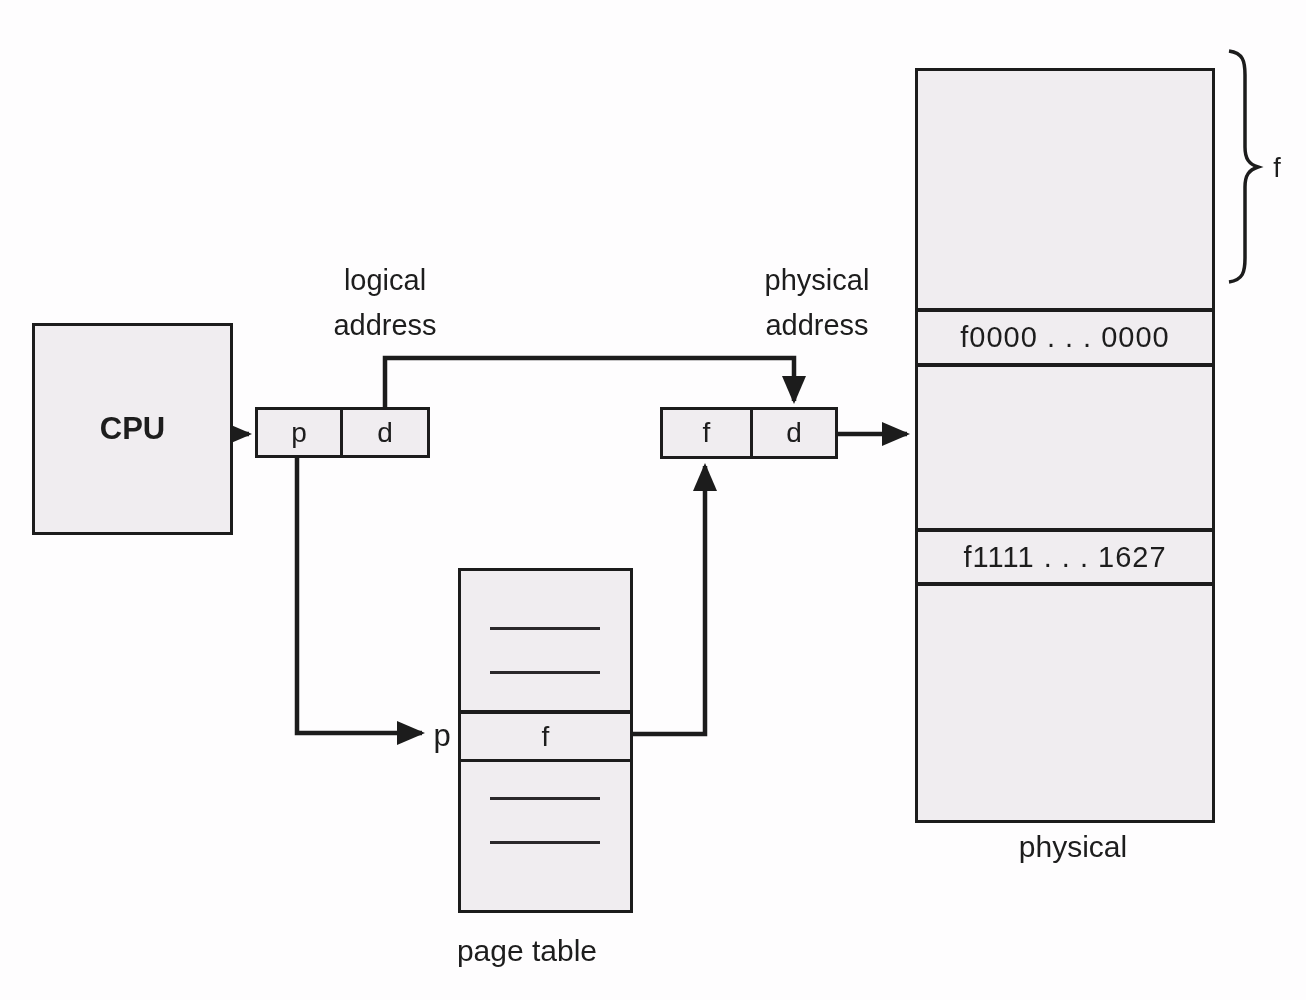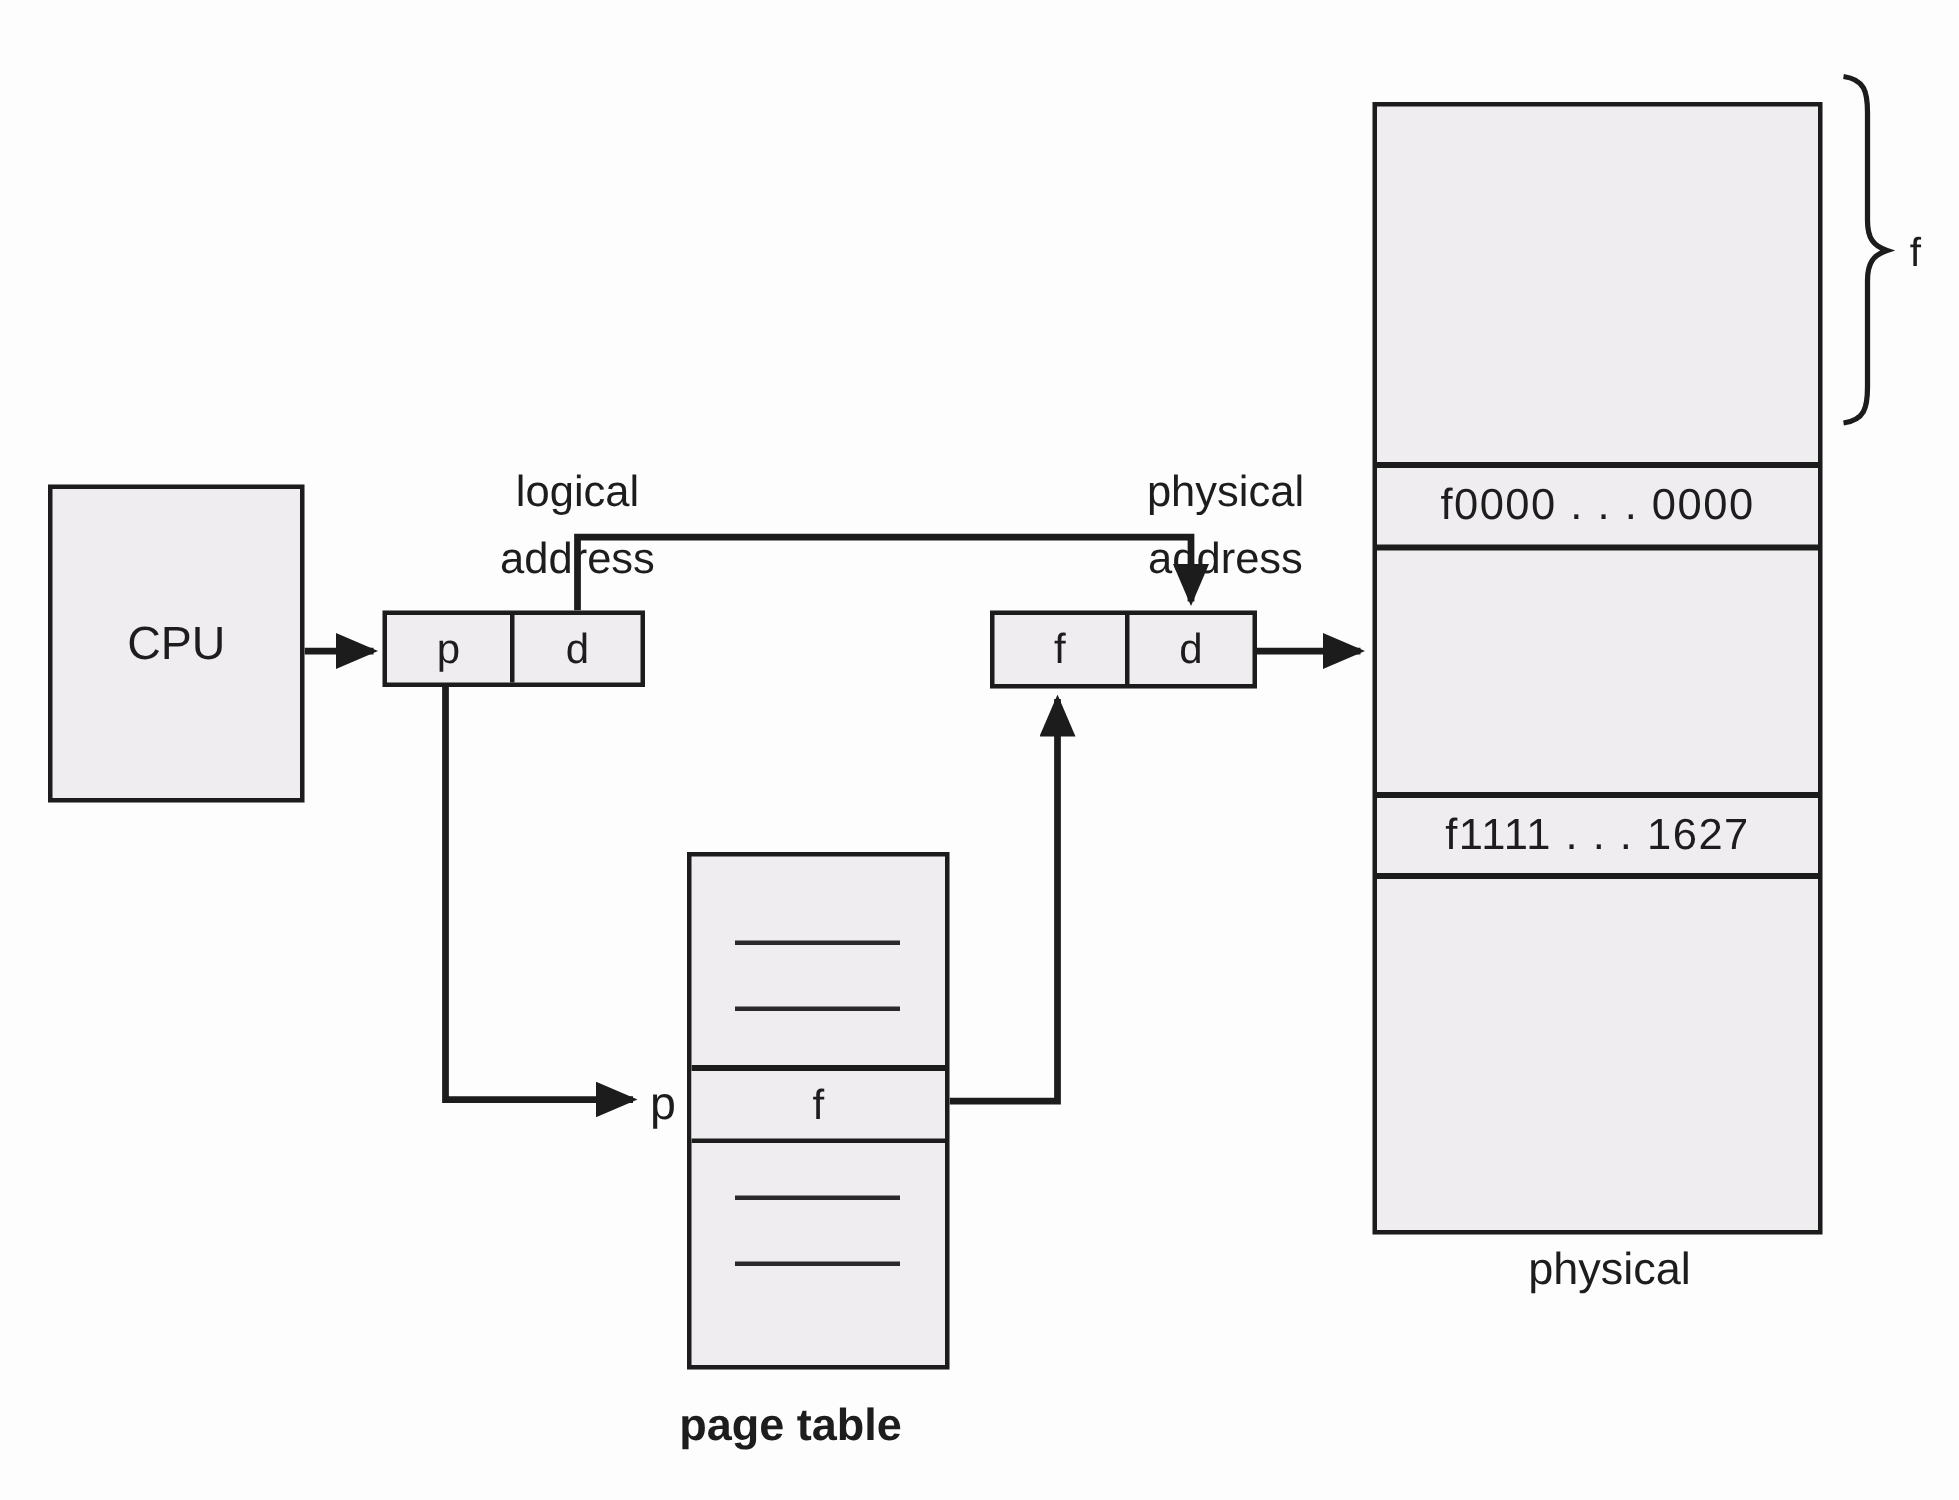--- a/index.html
+++ b/index.html
@@ -27,28 +27,29 @@
     background:var(--fill);
     border:3px solid var(--line);
     box-sizing:border-box;
   }
   .label{
     position:absolute;
     text-align:center;
     color:var(--text);
     line-height:1.55;
   }
-  .lbl-29{font-size:29px;margin-top:48px;}
+  .lbl-29{font-size:29px;}
   .lbl-30{font-size:30px;}
   .lbl-31{font-size:31px;}
   
   .cpu{
-    left:32px; top:323px; width:171px; height:212px;
+    left:32px; top:323px; width:201px; height:212px;
     display:flex; align-items:center; justify-content:center;
     font-size:31px;
+    font-weight:bold;
   }
   
   .register{
     position:absolute;
     display:flex;
     background:var(--fill);
     border:3px solid var(--line);
     box-sizing:border-box;
   }
   .register .cell{
@@ -158,21 +159,21 @@
   <div class="box page-table">
     <div class="pt-line" style="top:56px;"></div>
     <div class="pt-line" style="top:100px;"></div>
     <div class="pt-frame-row">
       <span>f</span>
     </div>
     <div class="pt-line" style="top:226px;"></div>
     <div class="pt-line" style="top:270px;"></div>
   </div>
 
-  <div class="label lbl-30" style="left:427px; top:928px; width:200px;font-weight:bold;">page table</div>
+  <div class="label lbl-30" style="left:427px; top:928px; width:200px;">page table</div>
 
   <div class="box phys-mem">
     <div class="pm-div" style="top:237px;"></div>
     <div class="pm-row" style="top:241px; height:51px;">f0000 . . . 0000</div>
     <div class="pm-div" style="top:292px;"></div>
     <div class="pm-div" style="top:457px;"></div>
     <div class="pm-row" style="top:461px; height:50px;">f1111 . . . 1627</div>
     <div class="pm-div" style="top:511px;"></div>
   </div>
 

